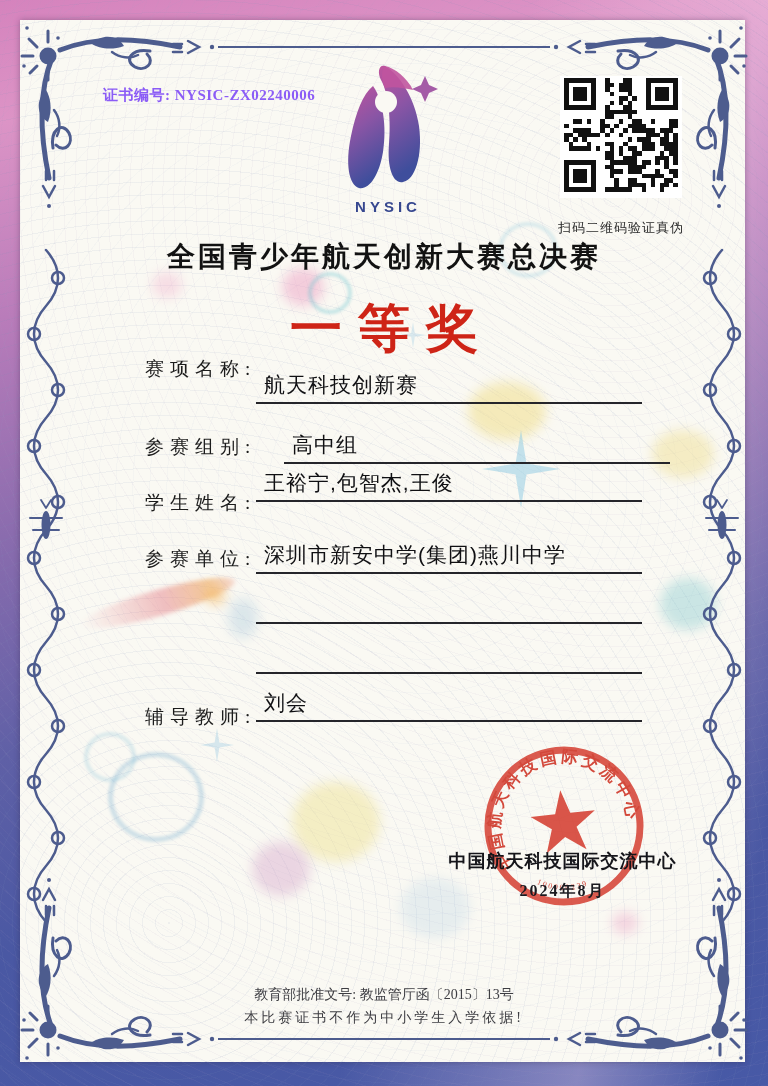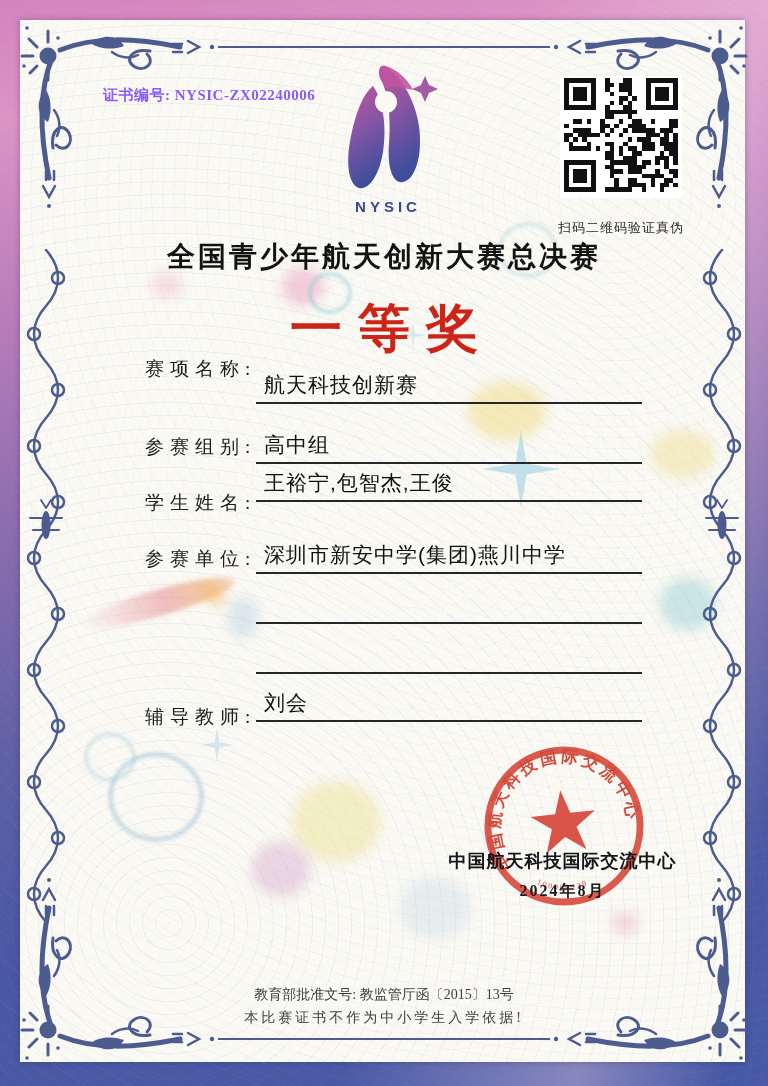--- a/index.html
+++ b/index.html
@@ -387,21 +387,21 @@
 <div class="row" style="top:356px;">
   <span class="lbl">赛项名称:</span>
 </div>
 <div class="uline" style="top:368px;height:34px;">
   <span class="val">航天科技创新赛</span>
 </div>
 
 <div class="row" style="top:434px;">
   <span class="lbl">参赛组别:</span>
 </div>
-<div class="uline" style="top:428px;height:34px;">
+<div class="uline" style="top:428px;height:34px;margin-left:28px;">
   <span class="val">高中组</span>
 </div>
 
 <div class="row" style="top:490px;">
   <span class="lbl">学生姓名:</span>
 </div>
 <div class="uline" style="top:466px;height:34px;">
   <span class="val">王裕宁,包智杰,王俊</span>
 </div>
 

